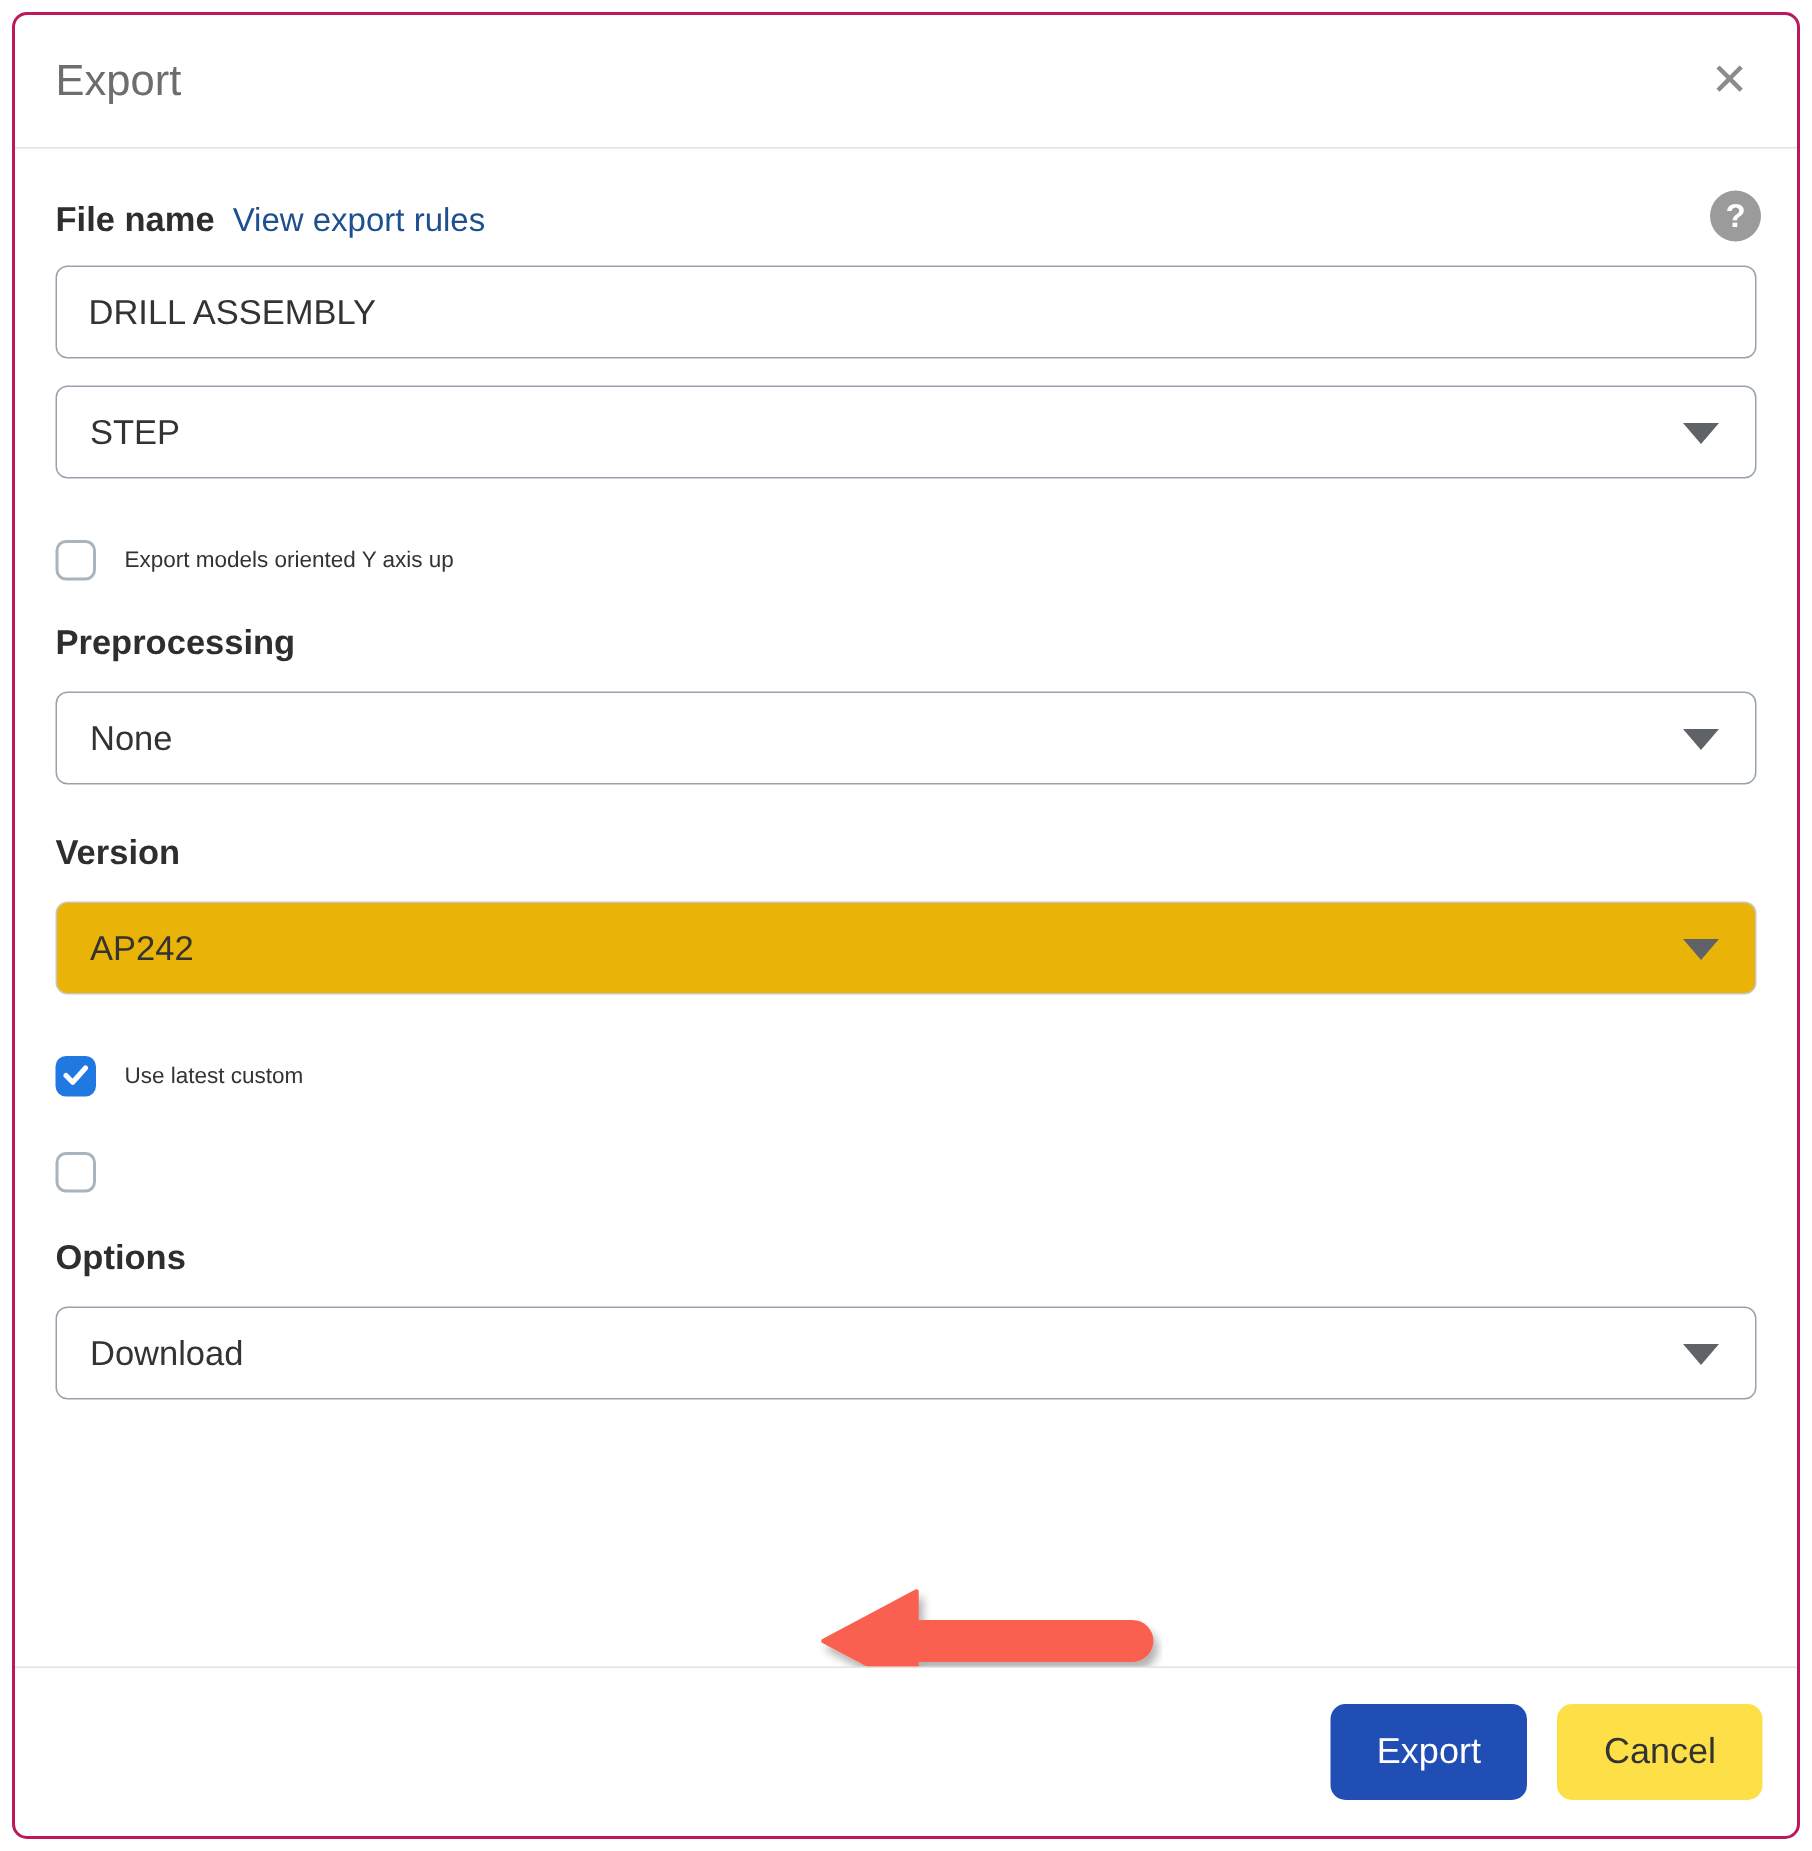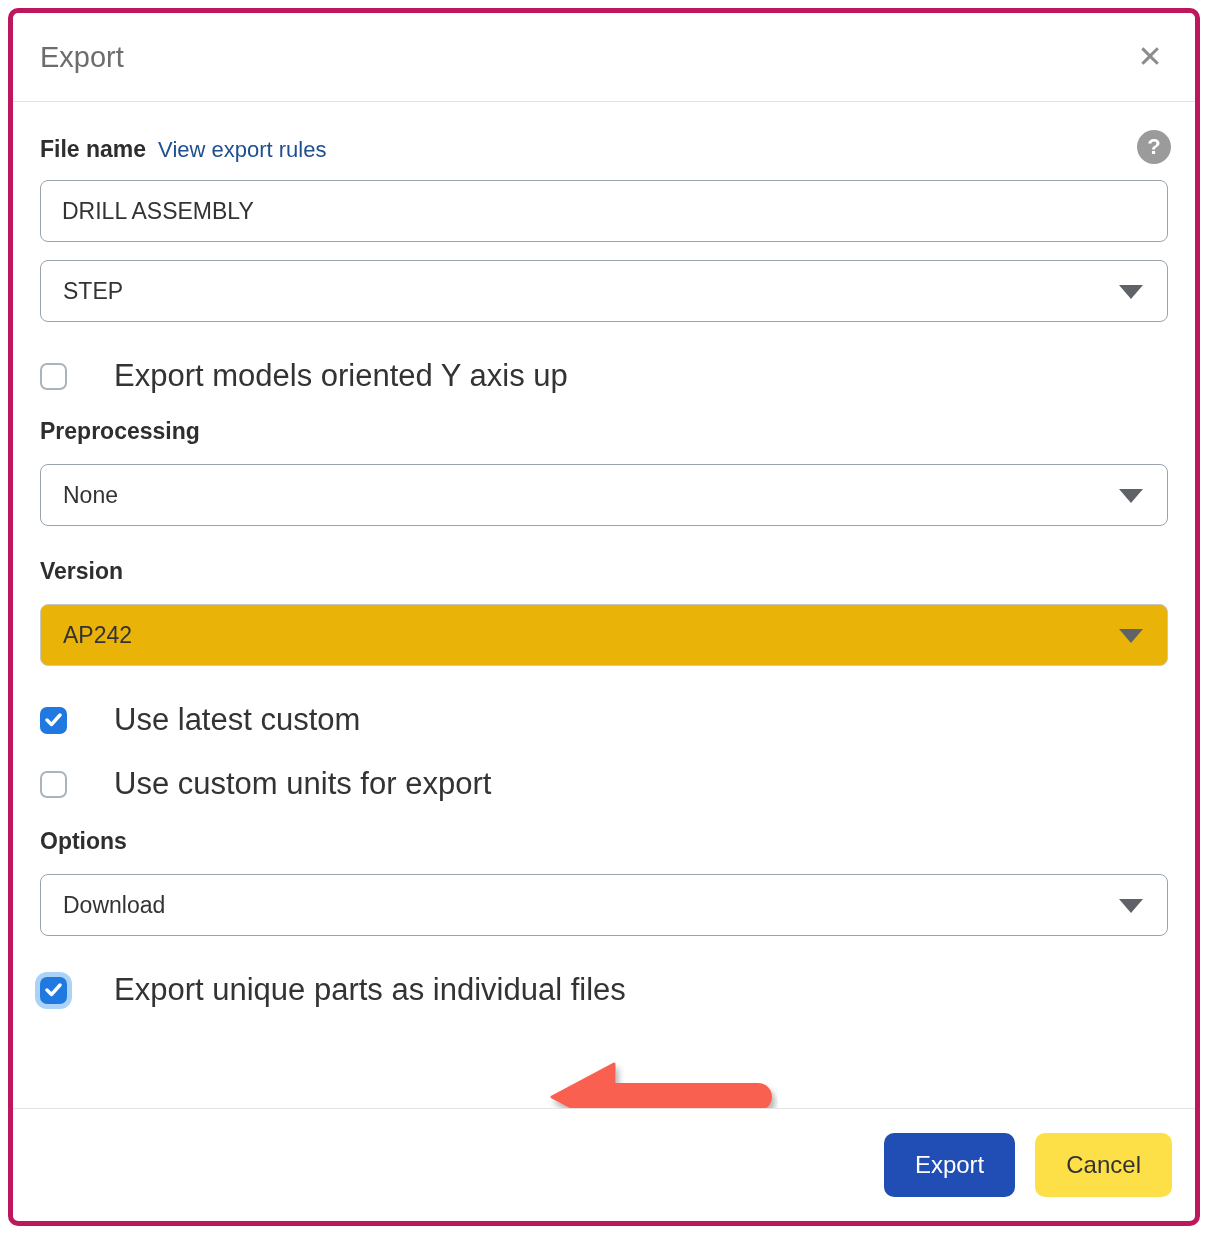--- a/index.html
+++ b/index.html
@@ -1,21 +1,21 @@
 <!DOCTYPE html>
 <html style="--accent: #204eb4; --check: #2079e0; --link: #1e4f8f; --arrow: #fa6150;"><head>
 <meta charset="utf-8">
 <style>
   * { margin:0; padding:0; box-sizing:border-box; }
   html,body { width:1208px; height:1234px; background:#fff;
     font-family:"Liberation Sans", sans-serif; color:#333; }
 
   .dialog {
     position:absolute; left:8px; top:8px; width:1192px; height:1218px;
-    background:#fff; border:5px solid #be185d; border-radius:10px;
+    background:#fff; border:2px solid #be185d; border-radius:10px;
     display:flex; flex-direction:column; overflow:hidden;
   }
 
   
   .dlg-header {
     flex:0 0 89px; display:flex; align-items:center;
     padding:0 27px; border-bottom:1px solid #e3e3e3;
   }
   .dlg-title { font-size:29px; font-weight:400; color:#6d6d6d; }
   .close-btn {
@@ -64,21 +64,21 @@
   .mt-36 { margin-top:36px; }
   .checkbox {
     width:27px; height:27px; border:2px solid #aab4bd; border-radius:7px;
     background:#fff; flex:0 0 auto; display:flex; align-items:center;
     justify-content:center; cursor:pointer;
   }
   .checkbox.checked { background:var(--check,#2079e0); border-color:var(--check,#2079e0); }
   .checkbox svg { display:none; }
   .checkbox.checked svg { display:block; }
   .checkbox.halo { box-shadow:0 0 0 5px #abd3f6; }
-  .checkbox-label { font-size:31px; color:#333; cursor:pointer;margin-left:28px; }
+  .checkbox-label { font-size:15px; color:#333; cursor:pointer; }
 
   .annot-arrow { position:absolute; left:535px; top:958px; width:230px; height:76px;
     color:var(--arrow,#fa6150); pointer-events:none; }
 
   
   .dlg-footer {
     flex:0 0 113px; border-top:1px solid #e3e3e3; display:flex;
     align-items:center; justify-content:flex-end; gap:20px; padding:0 23px;
   }
   .btn {
@@ -138,37 +138,28 @@
           <polyline points="2,7 6.5,11.5 15,2" fill="none" stroke="#fff" stroke-width="3.4" stroke-linecap="round" stroke-linejoin="round"></polyline>
         </svg>
       </div>
       <span class="checkbox-label">Use latest custom</span>
     </div>
 
     <div class="checkbox-row mt-36">
       <div class="checkbox">
         
       </div>
-      <span class="checkbox-label">Use custom units for export</span>
     </div>
 
     <div class="section-label label-mt-med">Options</div>
     <div class="select">
       <span>Download</span>
       <span class="caret"></span>
     </div>
 
-    <div class="checkbox-row mt-40">
-      <div class="checkbox checked halo">
-        <svg width="17" height="14" viewBox="0 0 17 14">
-          <polyline points="2,7 6.5,11.5 15,2" fill="none" stroke="#fff" stroke-width="3.4" stroke-linecap="round" stroke-linejoin="round"></polyline>
-        </svg>
-      </div>
-      <span class="checkbox-label">Export unique parts as individual files</span>
-    </div>
 
     <svg class="annot-arrow" viewBox="0 0 230 76">
       <defs>
         <filter id="ashadow" x="-20%" y="-20%" width="150%" height="160%">
           <feDropShadow dx="3" dy="5" stdDeviation="3" flood-color="#000000" flood-opacity="0.3"></feDropShadow>
         </filter>
       </defs>
       <g filter="url(#ashadow)" fill="currentColor" stroke="currentColor">
         <polygon points="4,37 66,4 66,70" stroke-linejoin="round" stroke-width="3"></polygon>
         <line x1="66" y1="37" x2="210" y2="37" stroke-width="28" stroke-linecap="round"></line>

